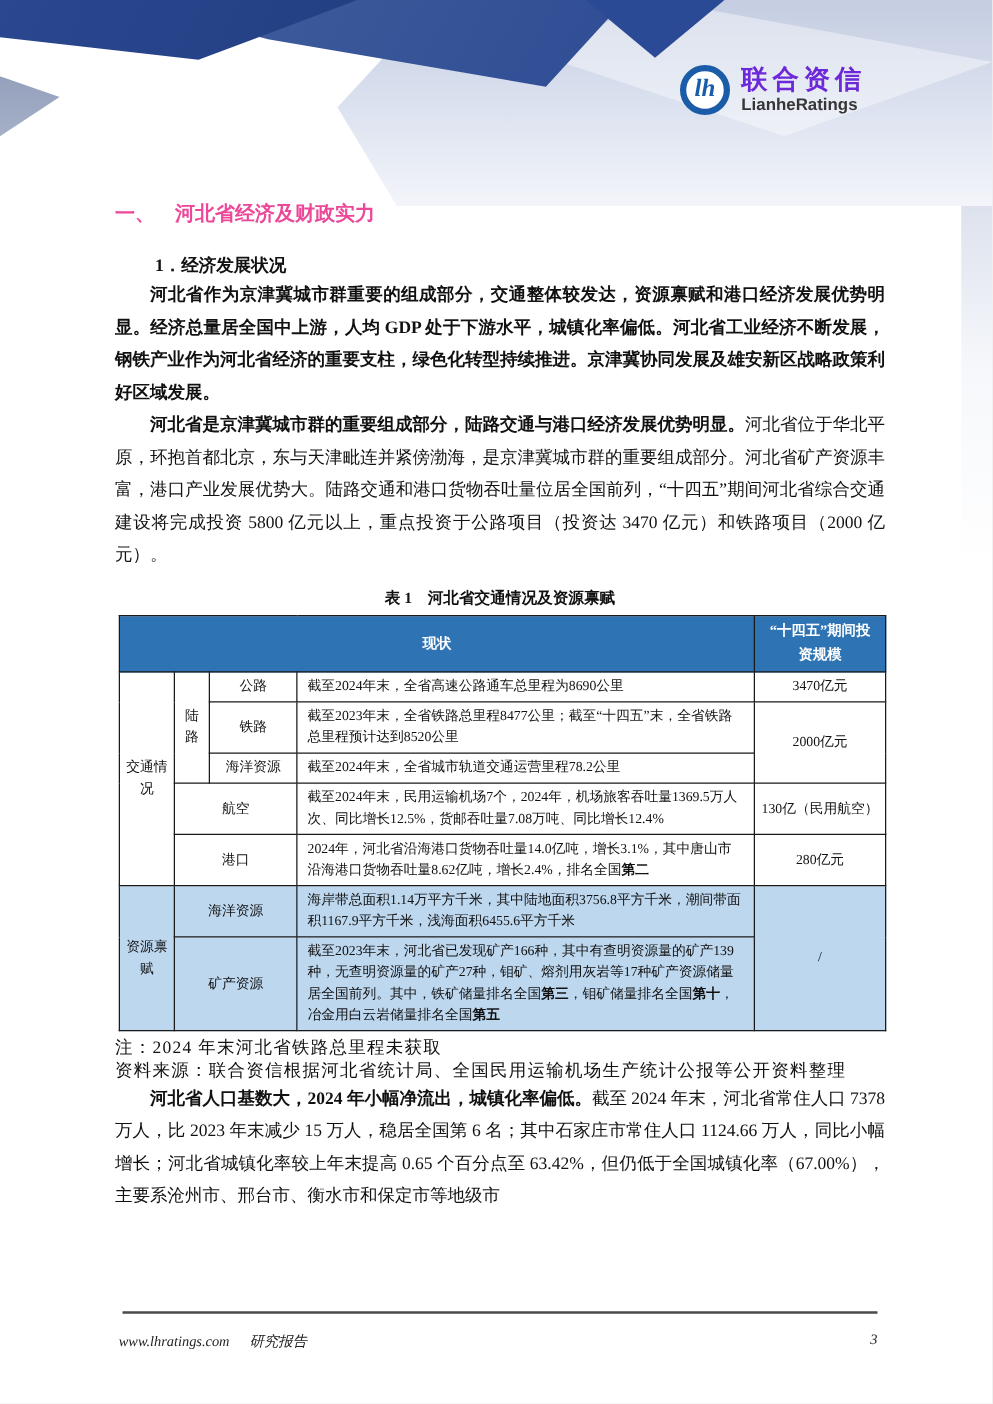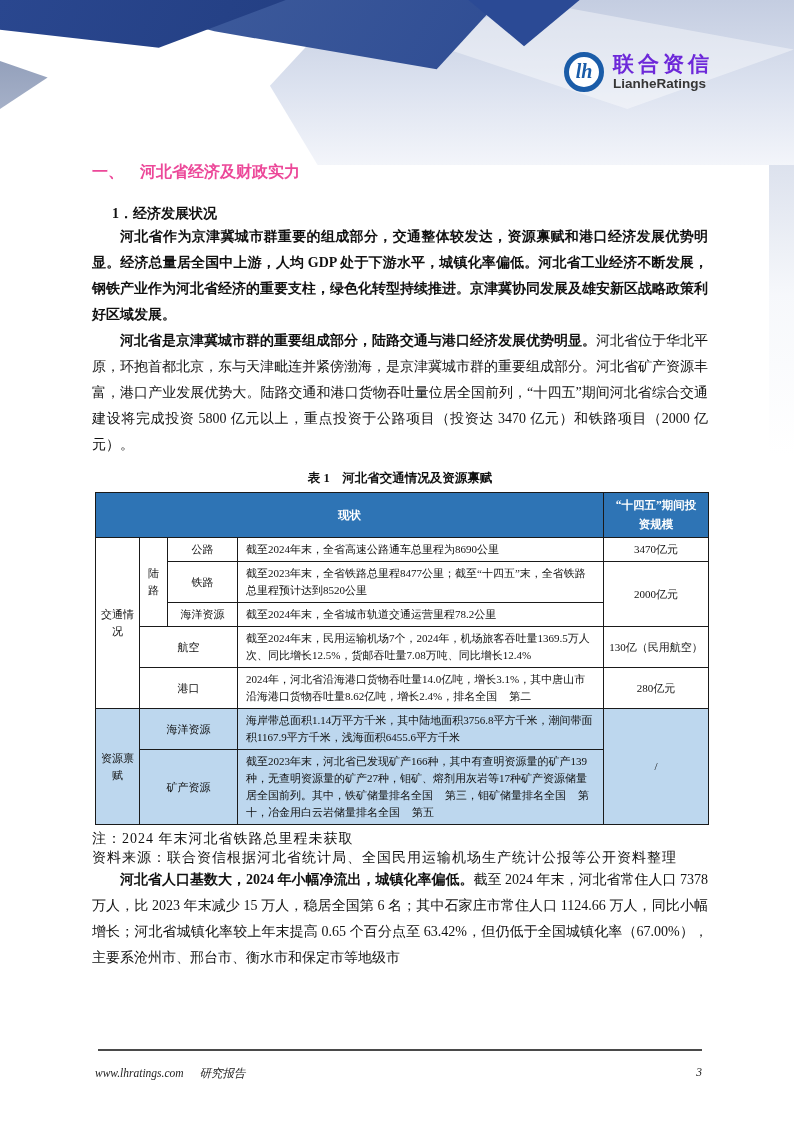--- a/index.html
+++ b/index.html
@@ -18,50 +18,50 @@
   .art-navy-left{background:linear-gradient(115deg,#2a478f 0%,#1b3574 80%);
       clip-path:polygon(0% 0%,36% 0%,20% 29%,0% 18%);}
   .art-navy-small{background:#2b4a95;
       clip-path:polygon(59% 0%,73% 0%,66% 28%);}
   .art-gray-tri{background:linear-gradient(180deg,#7e8dac,#b9c2d6);
       clip-path:polygon(0% 37%,6% 47%,0% 66%);}
   .side-band{position:absolute;right:0;top:0;width:25px;height:455px;
       background:linear-gradient(180deg,rgba(165,178,207,0.95) 0%,rgba(190,200,222,0.55) 35%,rgba(220,227,240,0.25) 65%,rgba(255,255,255,0) 100%);}
 
   
-  .brand{position:absolute;left:564px;top:52px;display:flex;align-items:flex-start;}
+  .brand{position:absolute;left:544px;top:52px;display:flex;align-items:flex-start;}
   .logo-mark{width:30px;height:30px;border:5px solid #1a5ca8;border-radius:50%;
       background:#fff;display:flex;align-items:center;justify-content:center;}
   .logo-mark span{font-family:"Liberation Serif",serif;font-weight:bold;font-style:italic;
       font-size:20px;color:#1a5ca8;line-height:1;transform:translateY(-1px);}
   .brand-text{margin-left:9px;font-family:"Liberation Sans","DejaVu Sans",sans-serif;}
   .brand-cn{font-size:21px;font-weight:bold;color:#6d28d9;letter-spacing:4px;line-height:24px;}
   .brand-en{font-size:13.5px;font-weight:bold;color:#363636;line-height:16px;}
 
   
   .content{position:absolute;left:92px;top:160px;width:616px;}
   .sec-title{font-family:"Liberation Sans","DejaVu Sans",sans-serif;font-weight:bold;
       font-size:16px;color:#ec4899;line-height:24px;}
   .sec-title .num{margin-right:16px;}
-  .sub-title{font-weight:bold;font-size:14px;margin-top:20px;margin-left:20px;line-height:20px;}
+  .sub-title{font-weight:bold;font-size:14px;margin-top:20px;margin-left:32px;line-height:20px;}
   p.body{font-size:14px;line-height:26px;text-align:justify;text-indent:2em;margin:0;}
   .mt12{margin-top:12px;} .mt10{margin-top:10px;} .mt14{margin-top:14px;}
   p.body b{font-weight:bold;}
 
   
   .tbl-caption{margin-top:12px;text-align:center;font-weight:bold;font-size:12.5px;line-height:17px;}
   table.traffic{border-collapse:collapse;margin-top:5px;margin-left:3px;width:613px;
       font-size:11px;line-height:17px;table-layout:fixed;}
   table.traffic td,table.traffic th{border:1px solid #1a1a1a;padding:3px 5px;
       text-align:center;vertical-align:middle;word-break:break-all;}
   table.traffic th{background:#2e74b5;color:#ffffff;font-weight:bold;
       font-size:11.5px;line-height:19px;padding:3px 8px;}
   table.traffic td.desc{text-align:left;padding:3px 8px;}
   table.traffic td.lb{background:#bdd7ee;}
-  table.traffic td b{font-weight:normal;margin-left:12px;}
+  table.traffic td b{font-weight:bold;}
 
   .note-block{margin-top:4px;font-size:14px;line-height:19px;color:#111;letter-spacing:1px;}
 
   
   .footer-rule{position:absolute;left:98px;top:1049px;width:604px;height:2px;background:#4a4a4a;}
   .footer-text{position:absolute;left:95px;top:1066px;width:607px;display:flex;
       justify-content:space-between;font-size:11.5px;color:#222;font-style:italic;}
   .footer-text .label{margin-left:16px;}
 </style>
 </head>

